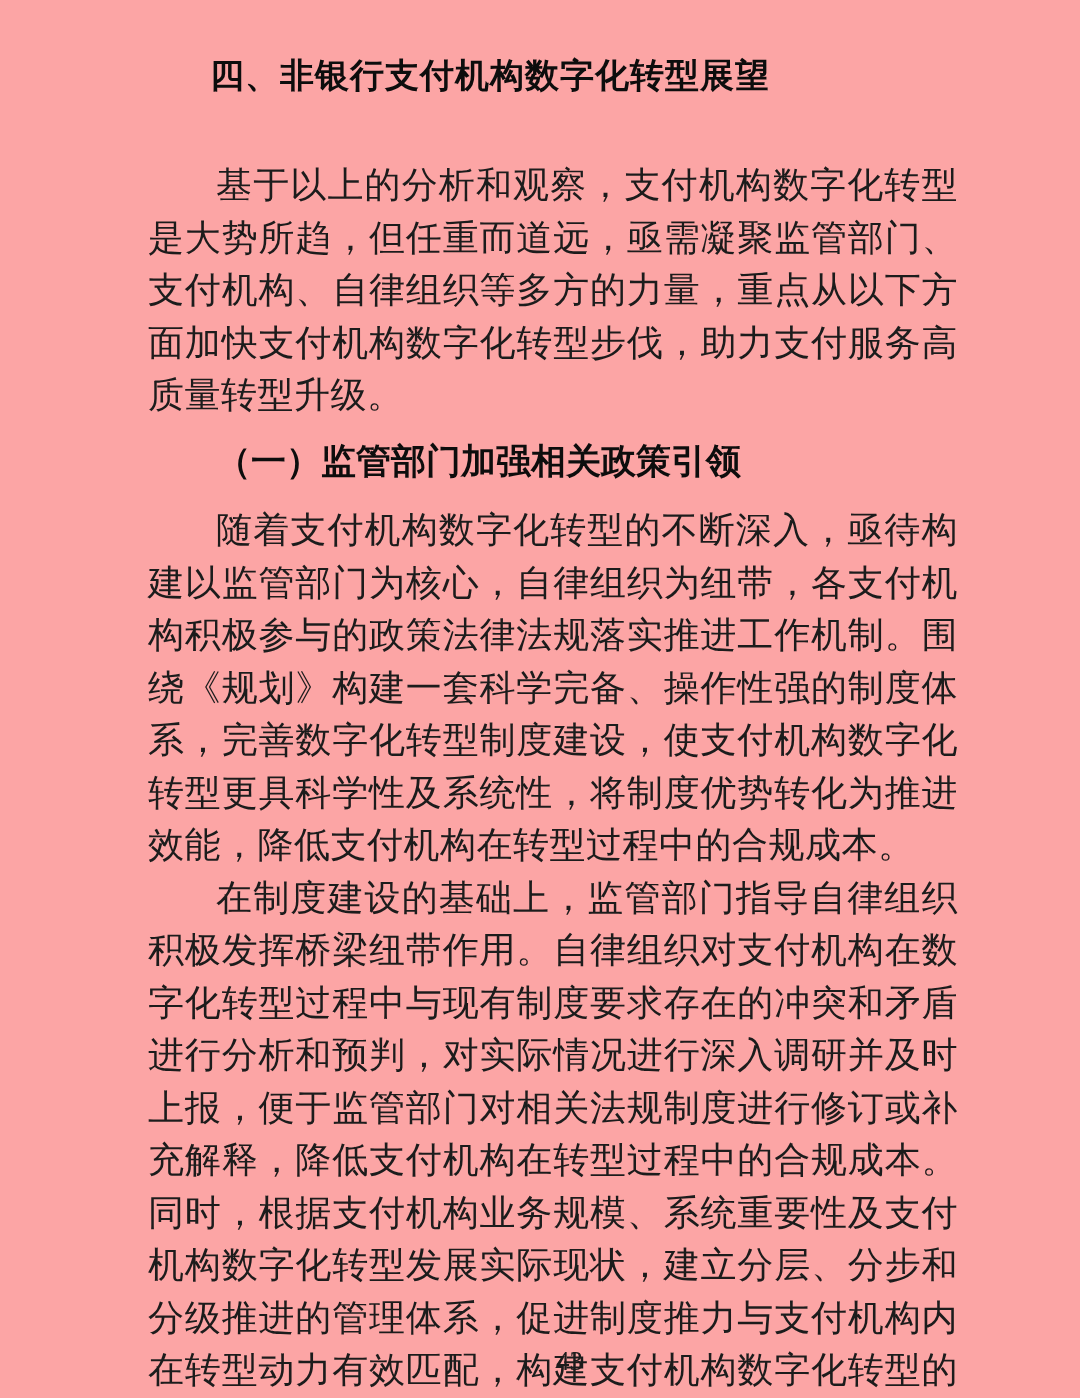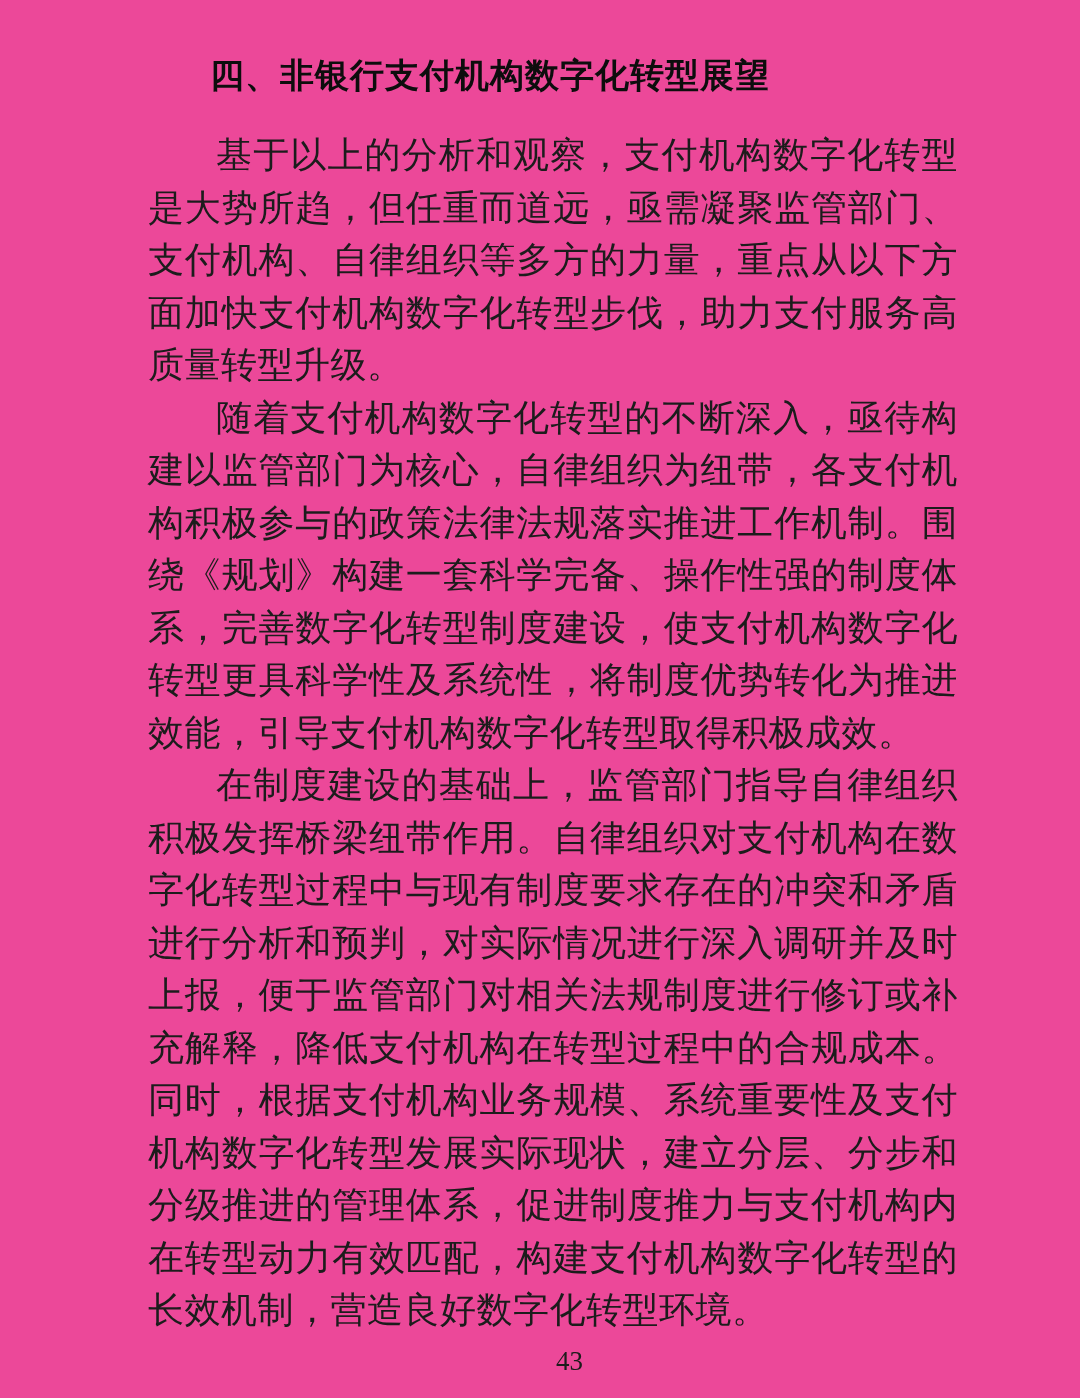--- a/index.html
+++ b/index.html
@@ -4,21 +4,21 @@
 <style>
   html, body {
     margin: 0;
     padding: 0;
     background: #ffffff;
   }
   .page {
     position: relative;
     width: 1080px;
     height: 1398px;
-    background: #ec4899;
+    background: #fca5a5;
     color: #151515;
     font-family: "Liberation Serif", "DejaVu Serif", serif;
     overflow: hidden;
   }
   .content {
     position: absolute;
     left: 148px;
     top: 52px;
     width: 810px;
   }
@@ -38,21 +38,21 @@
     padding: 0;
     font-size: 36px;
     line-height: 52.5px;
     text-align: justify;
     text-justify: inter-ideograph;
     text-indent: 68px;
     color: #1c1c1c;
     letter-spacing: 0.5px;
   }
   .para-1 {
-    margin-top: 31px;
+    margin-top: 61px;
   }
   .sub-heading {
     margin: 14px 0 16px 0;
     padding: 0;
     font-weight: 700;
     font-size: 35px;
     line-height: 52.5px;
     text-indent: 68px;
     color: #0d0d0d;
     font-family: "Liberation Serif", "DejaVu Serif", serif;
@@ -69,20 +69,21 @@
 </style>
 </head>
 <body>
 
 <div class="page">
   <div class="content">
     <h1 class="doc-heading">四、非银行支付机构数字化转型展望</h1>
 
     <p class="body-para para-1">基于以上的分析和观察，支付机构数字化转型是大势所趋，但任重而道远，亟需凝聚监管部门、支付机构、自律组织等多方的力量，重点从以下方面加快支付机构数字化转型步伐，助力支付服务高质量转型升级。</p>
 
+    <h2 class="sub-heading">（一）监管部门加强相关政策引领</h2>
 
-    <p class="body-para">随着支付机构数字化转型的不断深入，亟待构建以监管部门为核心，自律组织为纽带，各支付机构积极参与的政策法律法规落实推进工作机制。围绕《规划》构建一套科学完备、操作性强的制度体系，完善数字化转型制度建设，使支付机构数字化转型更具科学性及系统性，将制度优势转化为推进效能，引导支付机构数字化转型取得积极成效。</p>
+    <p class="body-para">随着支付机构数字化转型的不断深入，亟待构建以监管部门为核心，自律组织为纽带，各支付机构积极参与的政策法律法规落实推进工作机制。围绕《规划》构建一套科学完备、操作性强的制度体系，完善数字化转型制度建设，使支付机构数字化转型更具科学性及系统性，将制度优势转化为推进效能，降低支付机构在转型过程中的合规成本。</p>
 
     <p class="body-para">在制度建设的基础上，监管部门指导自律组织积极发挥桥梁纽带作用。自律组织对支付机构在数字化转型过程中与现有制度要求存在的冲突和矛盾进行分析和预判，对实际情况进行深入调研并及时上报，便于监管部门对相关法规制度进行修订或补充解释，降低支付机构在转型过程中的合规成本。同时，根据支付机构业务规模、系统重要性及支付机构数字化转型发展实际现状，建立分层、分步和分级推进的管理体系，促进制度推力与支付机构内在转型动力有效匹配，构建支付机构数字化转型的长效机制，营造良好数字化转型环境。</p>
   </div>
 
   <div class="page-number">43</div>
 </div>
 
 </body></html>

